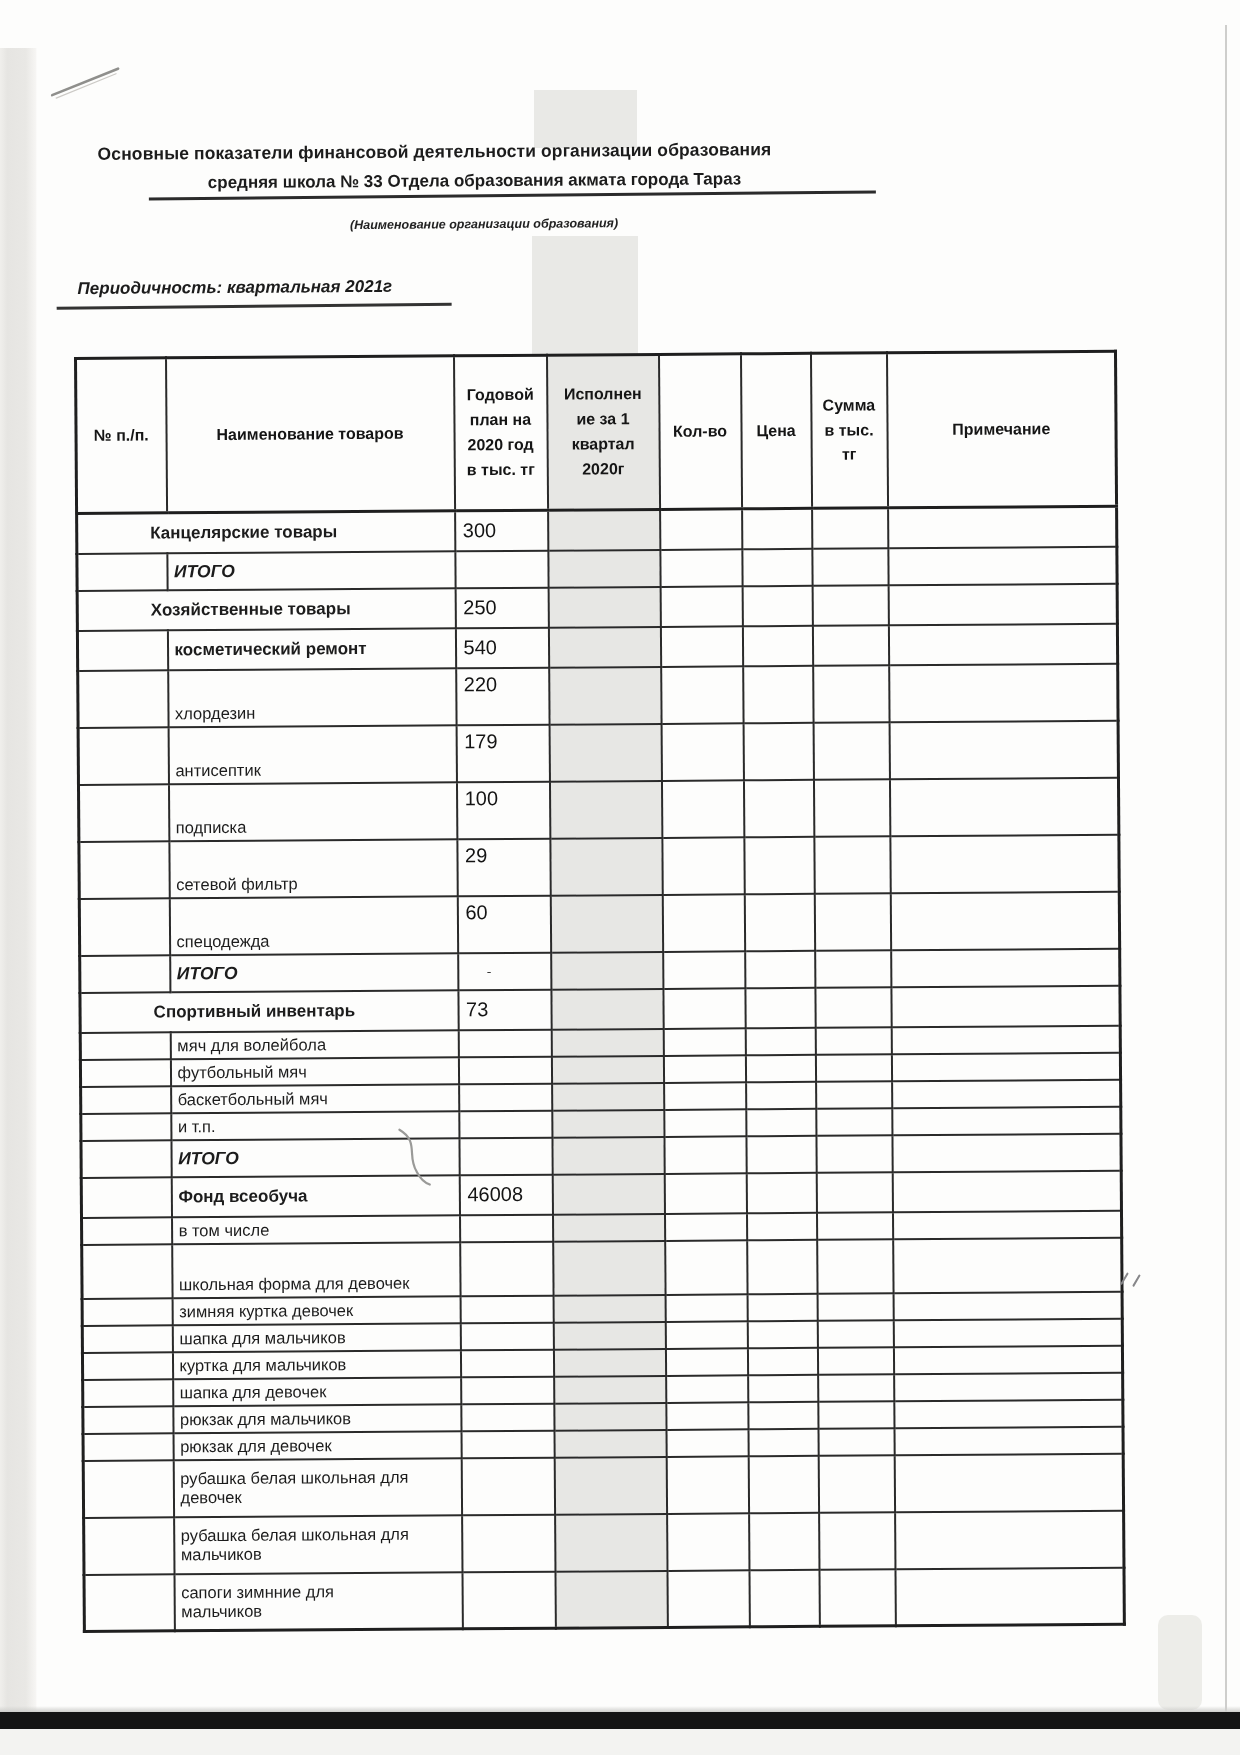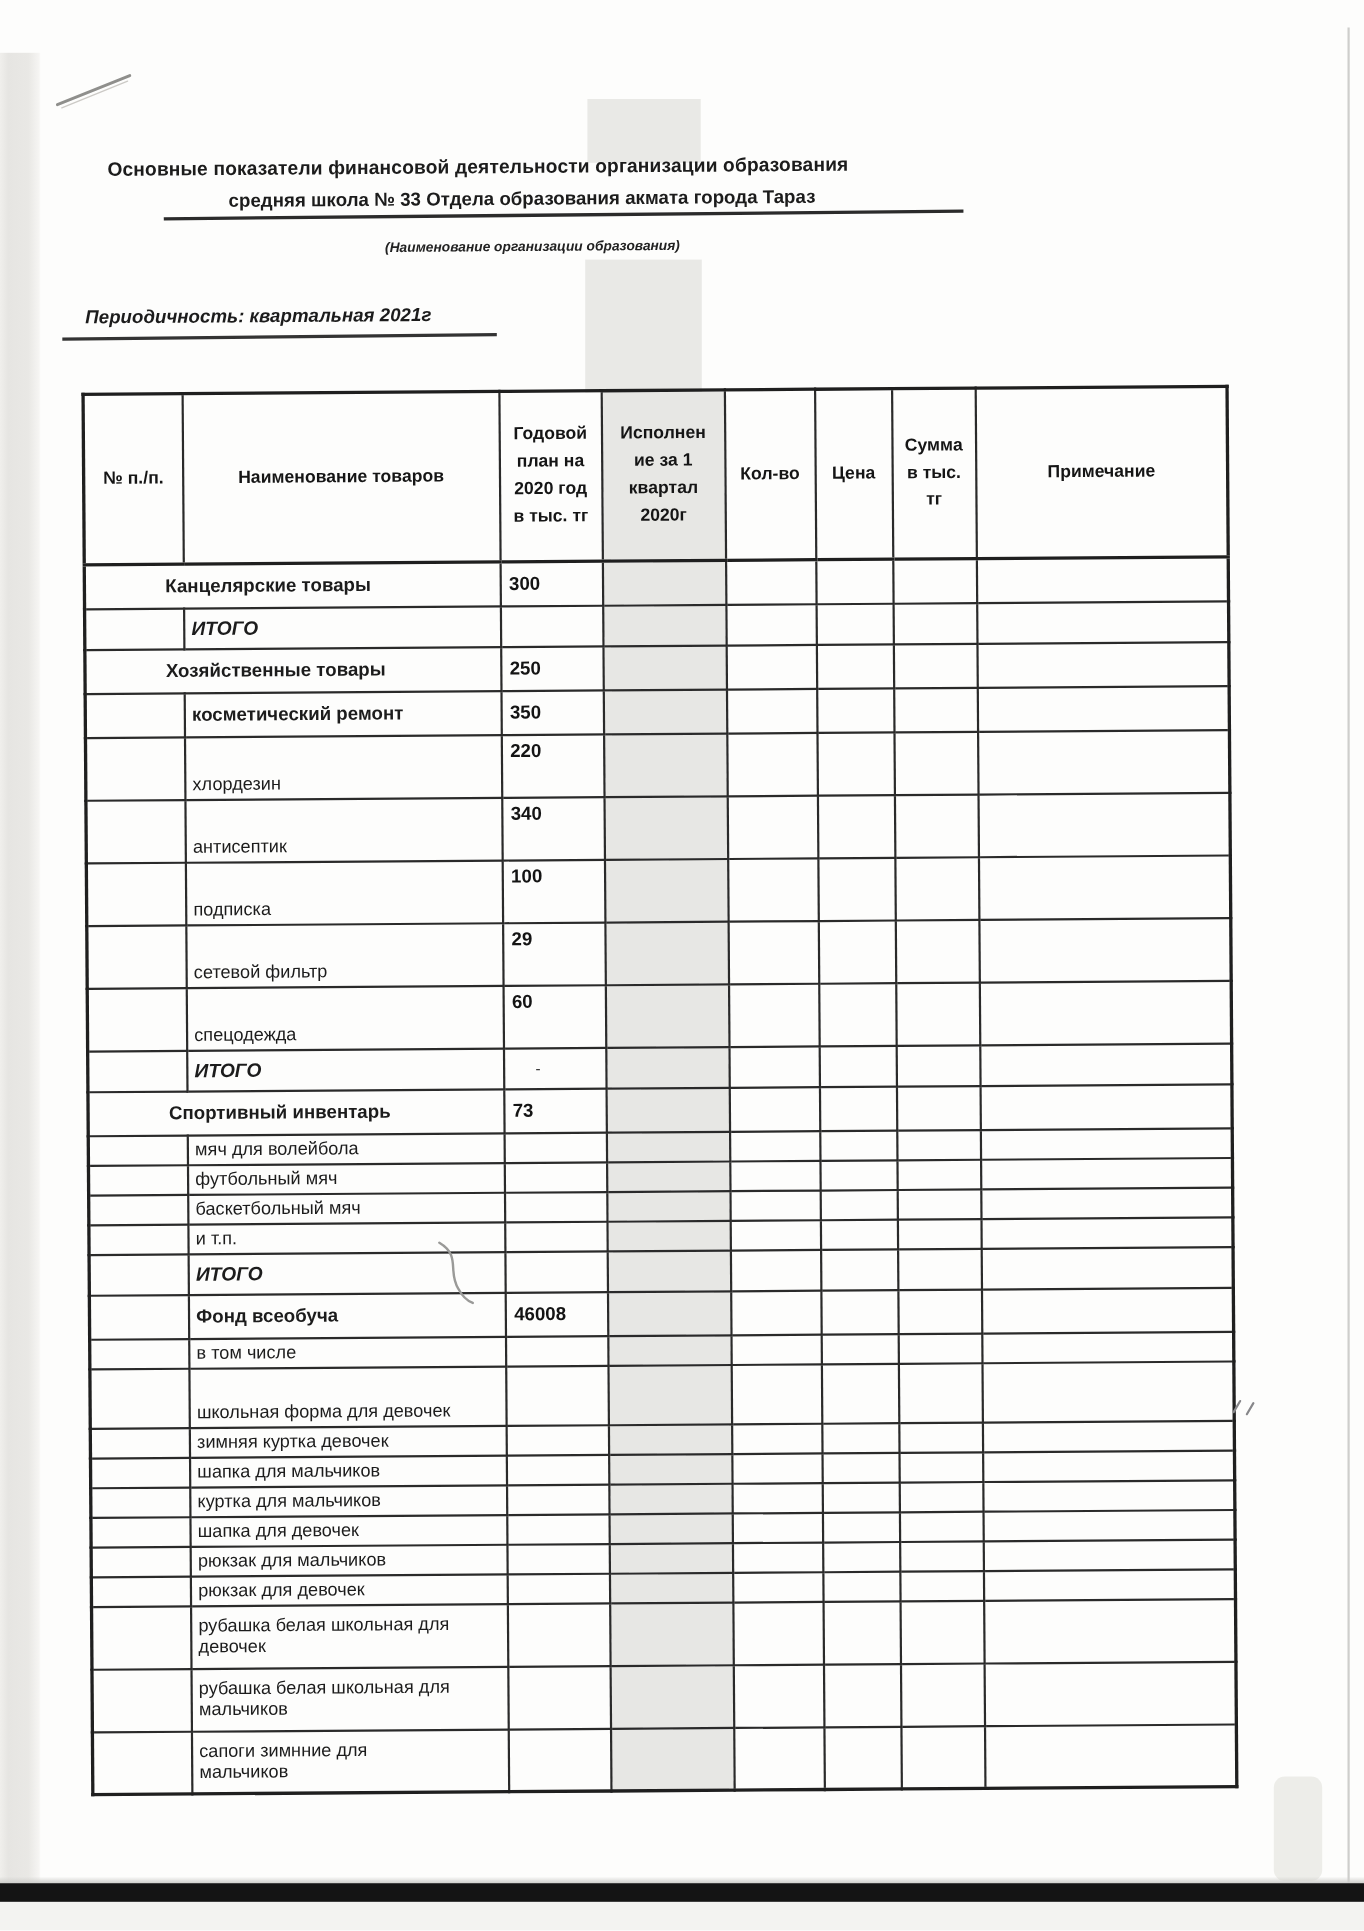--- a/index.html
+++ b/index.html
@@ -65,21 +65,21 @@
   tr.r-item      { height:27px; }
   tr.r-item-tall { height:54px; }
   tr.r-item-2line{ height:57px; }
 
   td.cell-name { padding-left:6px; font-size:16.5px; line-height:1.15; white-space:pre-line; }
   tr.r-category td.cell-name { font-weight:700; font-size:17px; padding-left:72px; }
   tr.r-total td.cell-name { font-weight:700; font-style:italic; font-size:17.5px; }
   tr.r-bold-item td.cell-name { font-weight:700; font-size:17px; }
   tr.r-tall td.cell-name, tr.r-item-tall td.cell-name { vertical-align:bottom; padding-bottom:3px; }
 
-  td.cell-val { font-weight:700; font-size:17px; padding-left:7px; color:#141414; }
+  td.cell-val { font-weight:400; font-size:20px; padding-left:7px; color:#141414; }
   tr.r-tall td.cell-val { vertical-align:top; padding-top:4px; }
   tr.r-total td.cell-val { font-weight:400; font-size:14px; color:#3a3a3a; padding-left:28px; }
 
   
   .staple-mark { position:absolute; left:46px; top:58px; }
   .squiggle { position:absolute; left:388px; top:1130px; }
   .pen-ticks { position:absolute; left:1110px; top:1276px; }
 </style>
 </head>
 <body style="background: rgb(253, 253, 252);">
@@ -162,41 +162,41 @@
             <td class="cell-val">250</td>
             <td class="shade"></td>
             <td class="cell-qty"></td>
             <td class="cell-price"></td>
             <td class="cell-sum"></td>
             <td class="cell-note"></td>
           </tr>
           <tr class="r-bold-item">
             <td class="cell-num"></td>
             <td class="cell-name">косметический ремонт</td>
-            <td class="cell-val">350</td>
+            <td class="cell-val">540</td>
             <td class="shade"></td>
             <td class="cell-qty"></td>
             <td class="cell-price"></td>
             <td class="cell-sum"></td>
             <td class="cell-note"></td>
           </tr>
           <tr class="r-tall">
             <td class="cell-num"></td>
             <td class="cell-name">хлордезин</td>
             <td class="cell-val">220</td>
             <td class="shade"></td>
             <td class="cell-qty"></td>
             <td class="cell-price"></td>
             <td class="cell-sum"></td>
             <td class="cell-note"></td>
           </tr>
           <tr class="r-tall">
             <td class="cell-num"></td>
             <td class="cell-name">антисептик</td>
-            <td class="cell-val">340</td>
+            <td class="cell-val">179</td>
             <td class="shade"></td>
             <td class="cell-qty"></td>
             <td class="cell-price"></td>
             <td class="cell-sum"></td>
             <td class="cell-note"></td>
           </tr>
           <tr class="r-tall">
             <td class="cell-num"></td>
             <td class="cell-name">подписка</td>
             <td class="cell-val">100</td>

